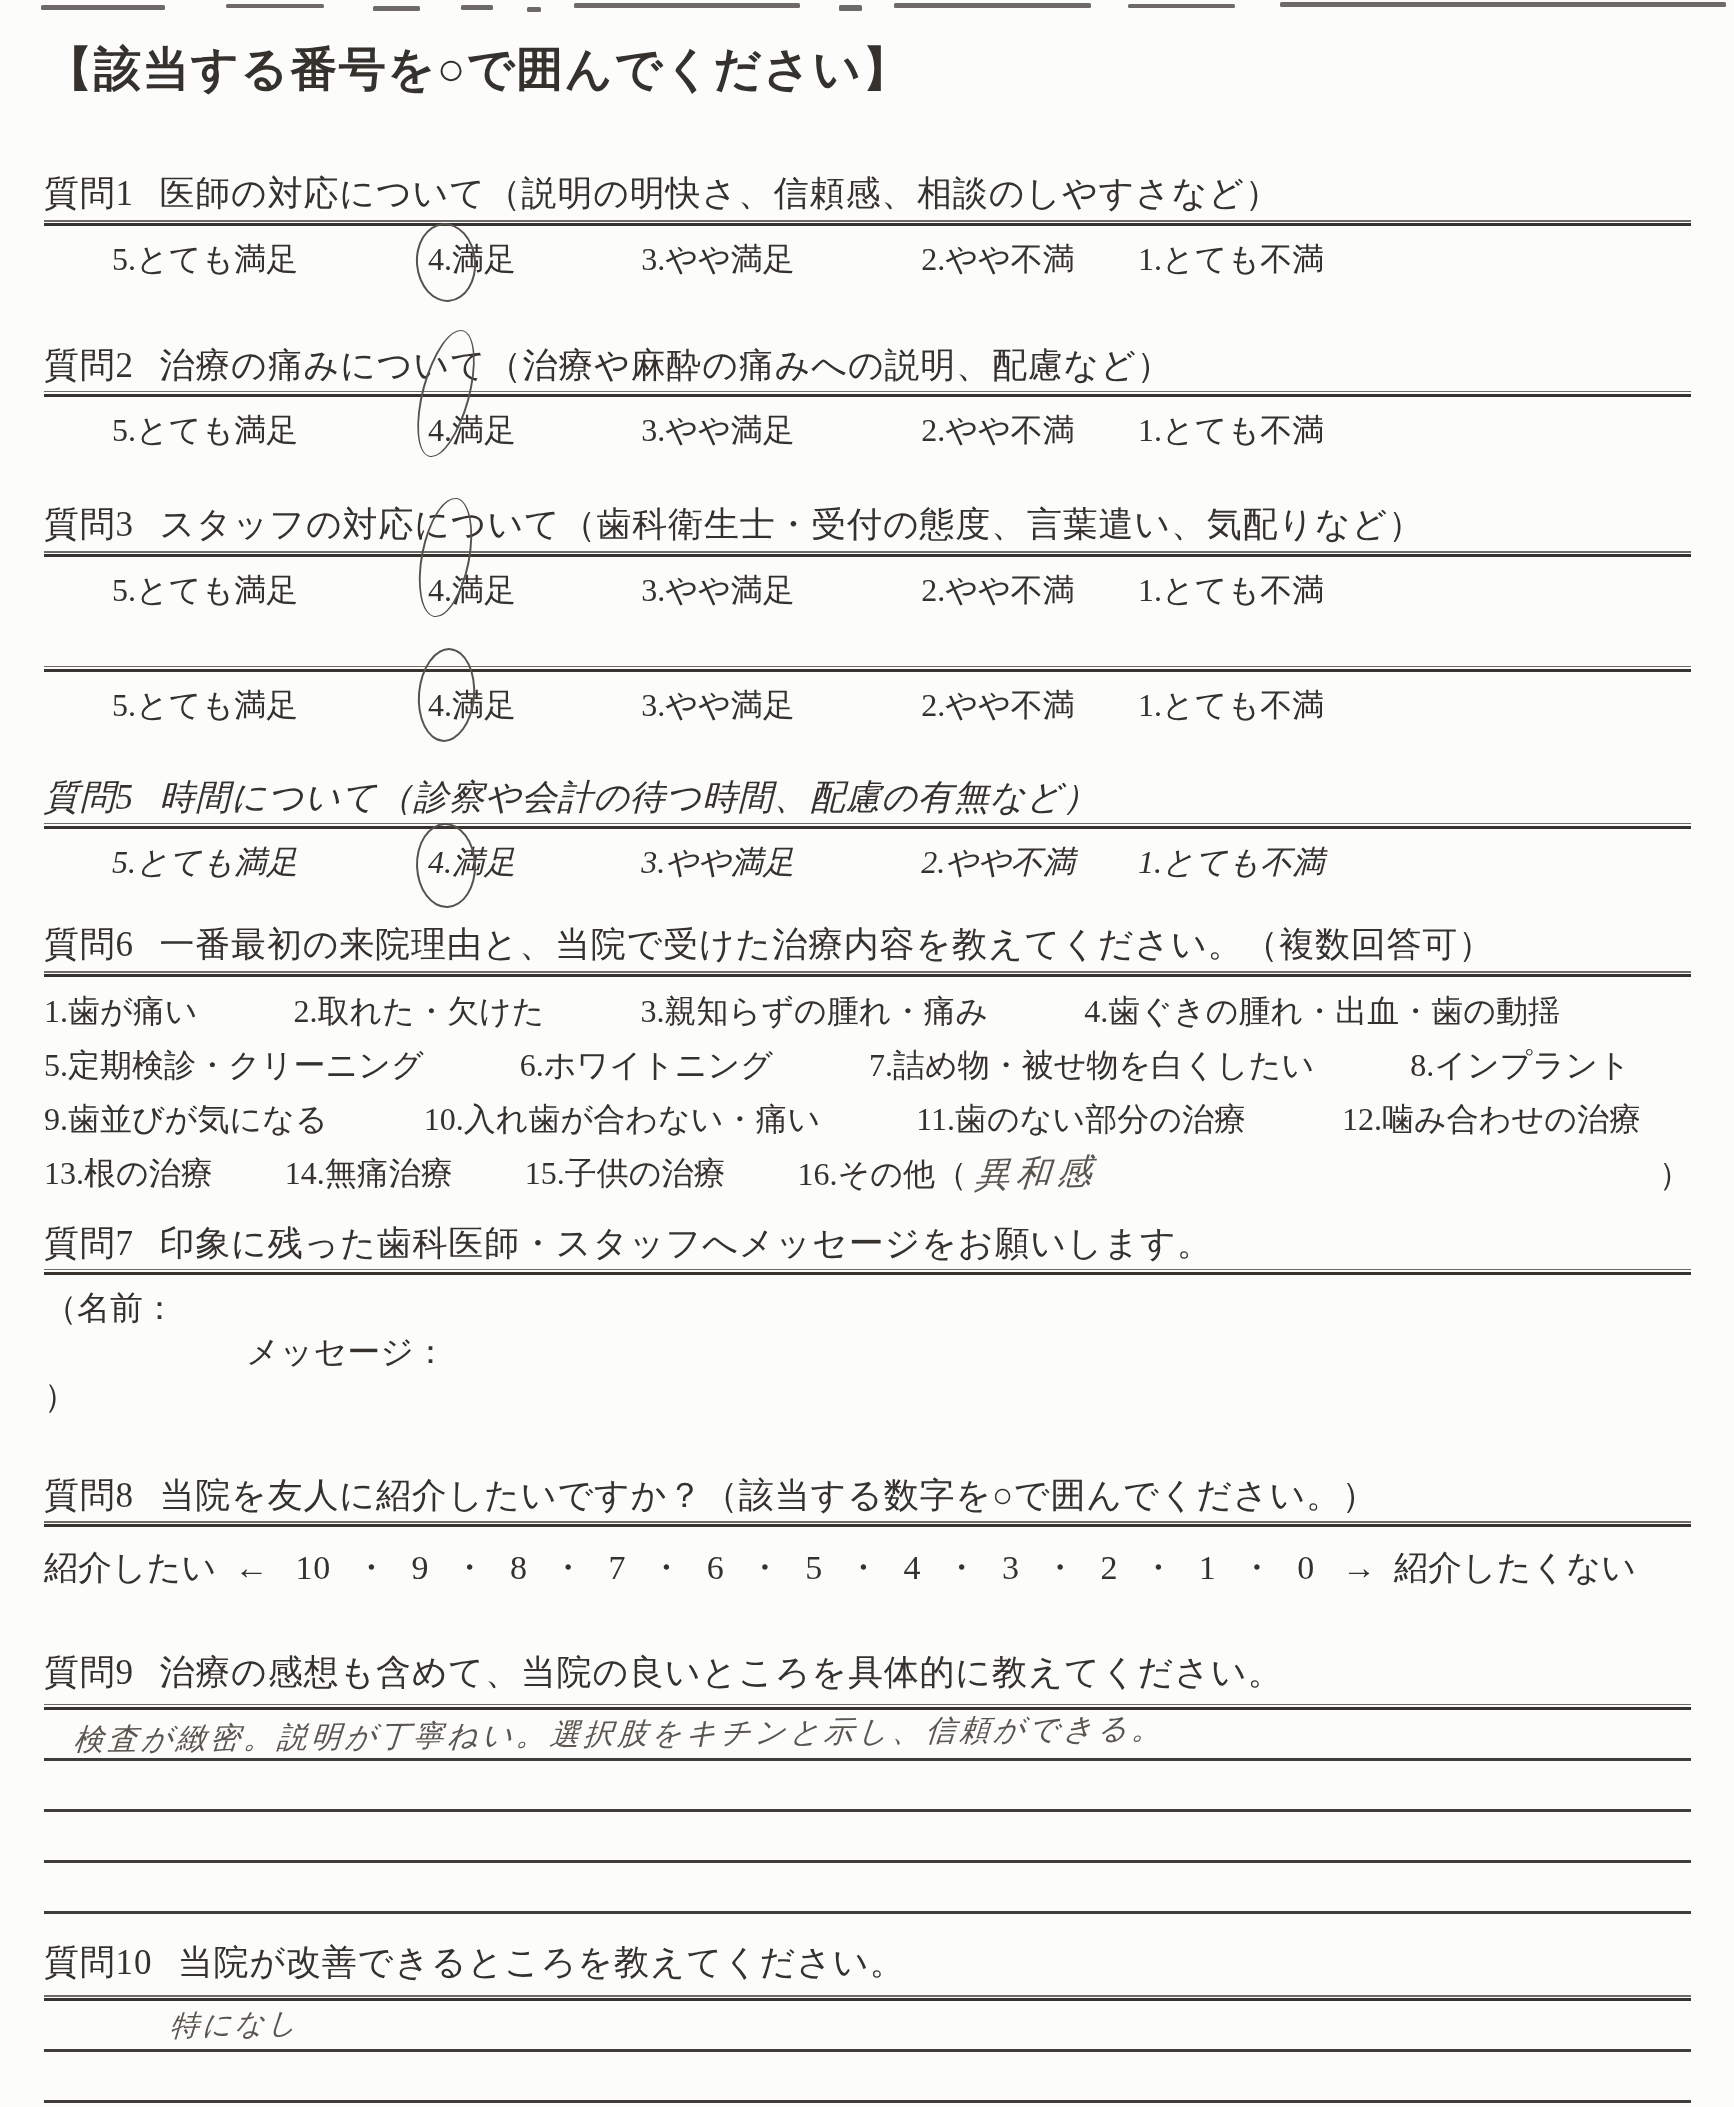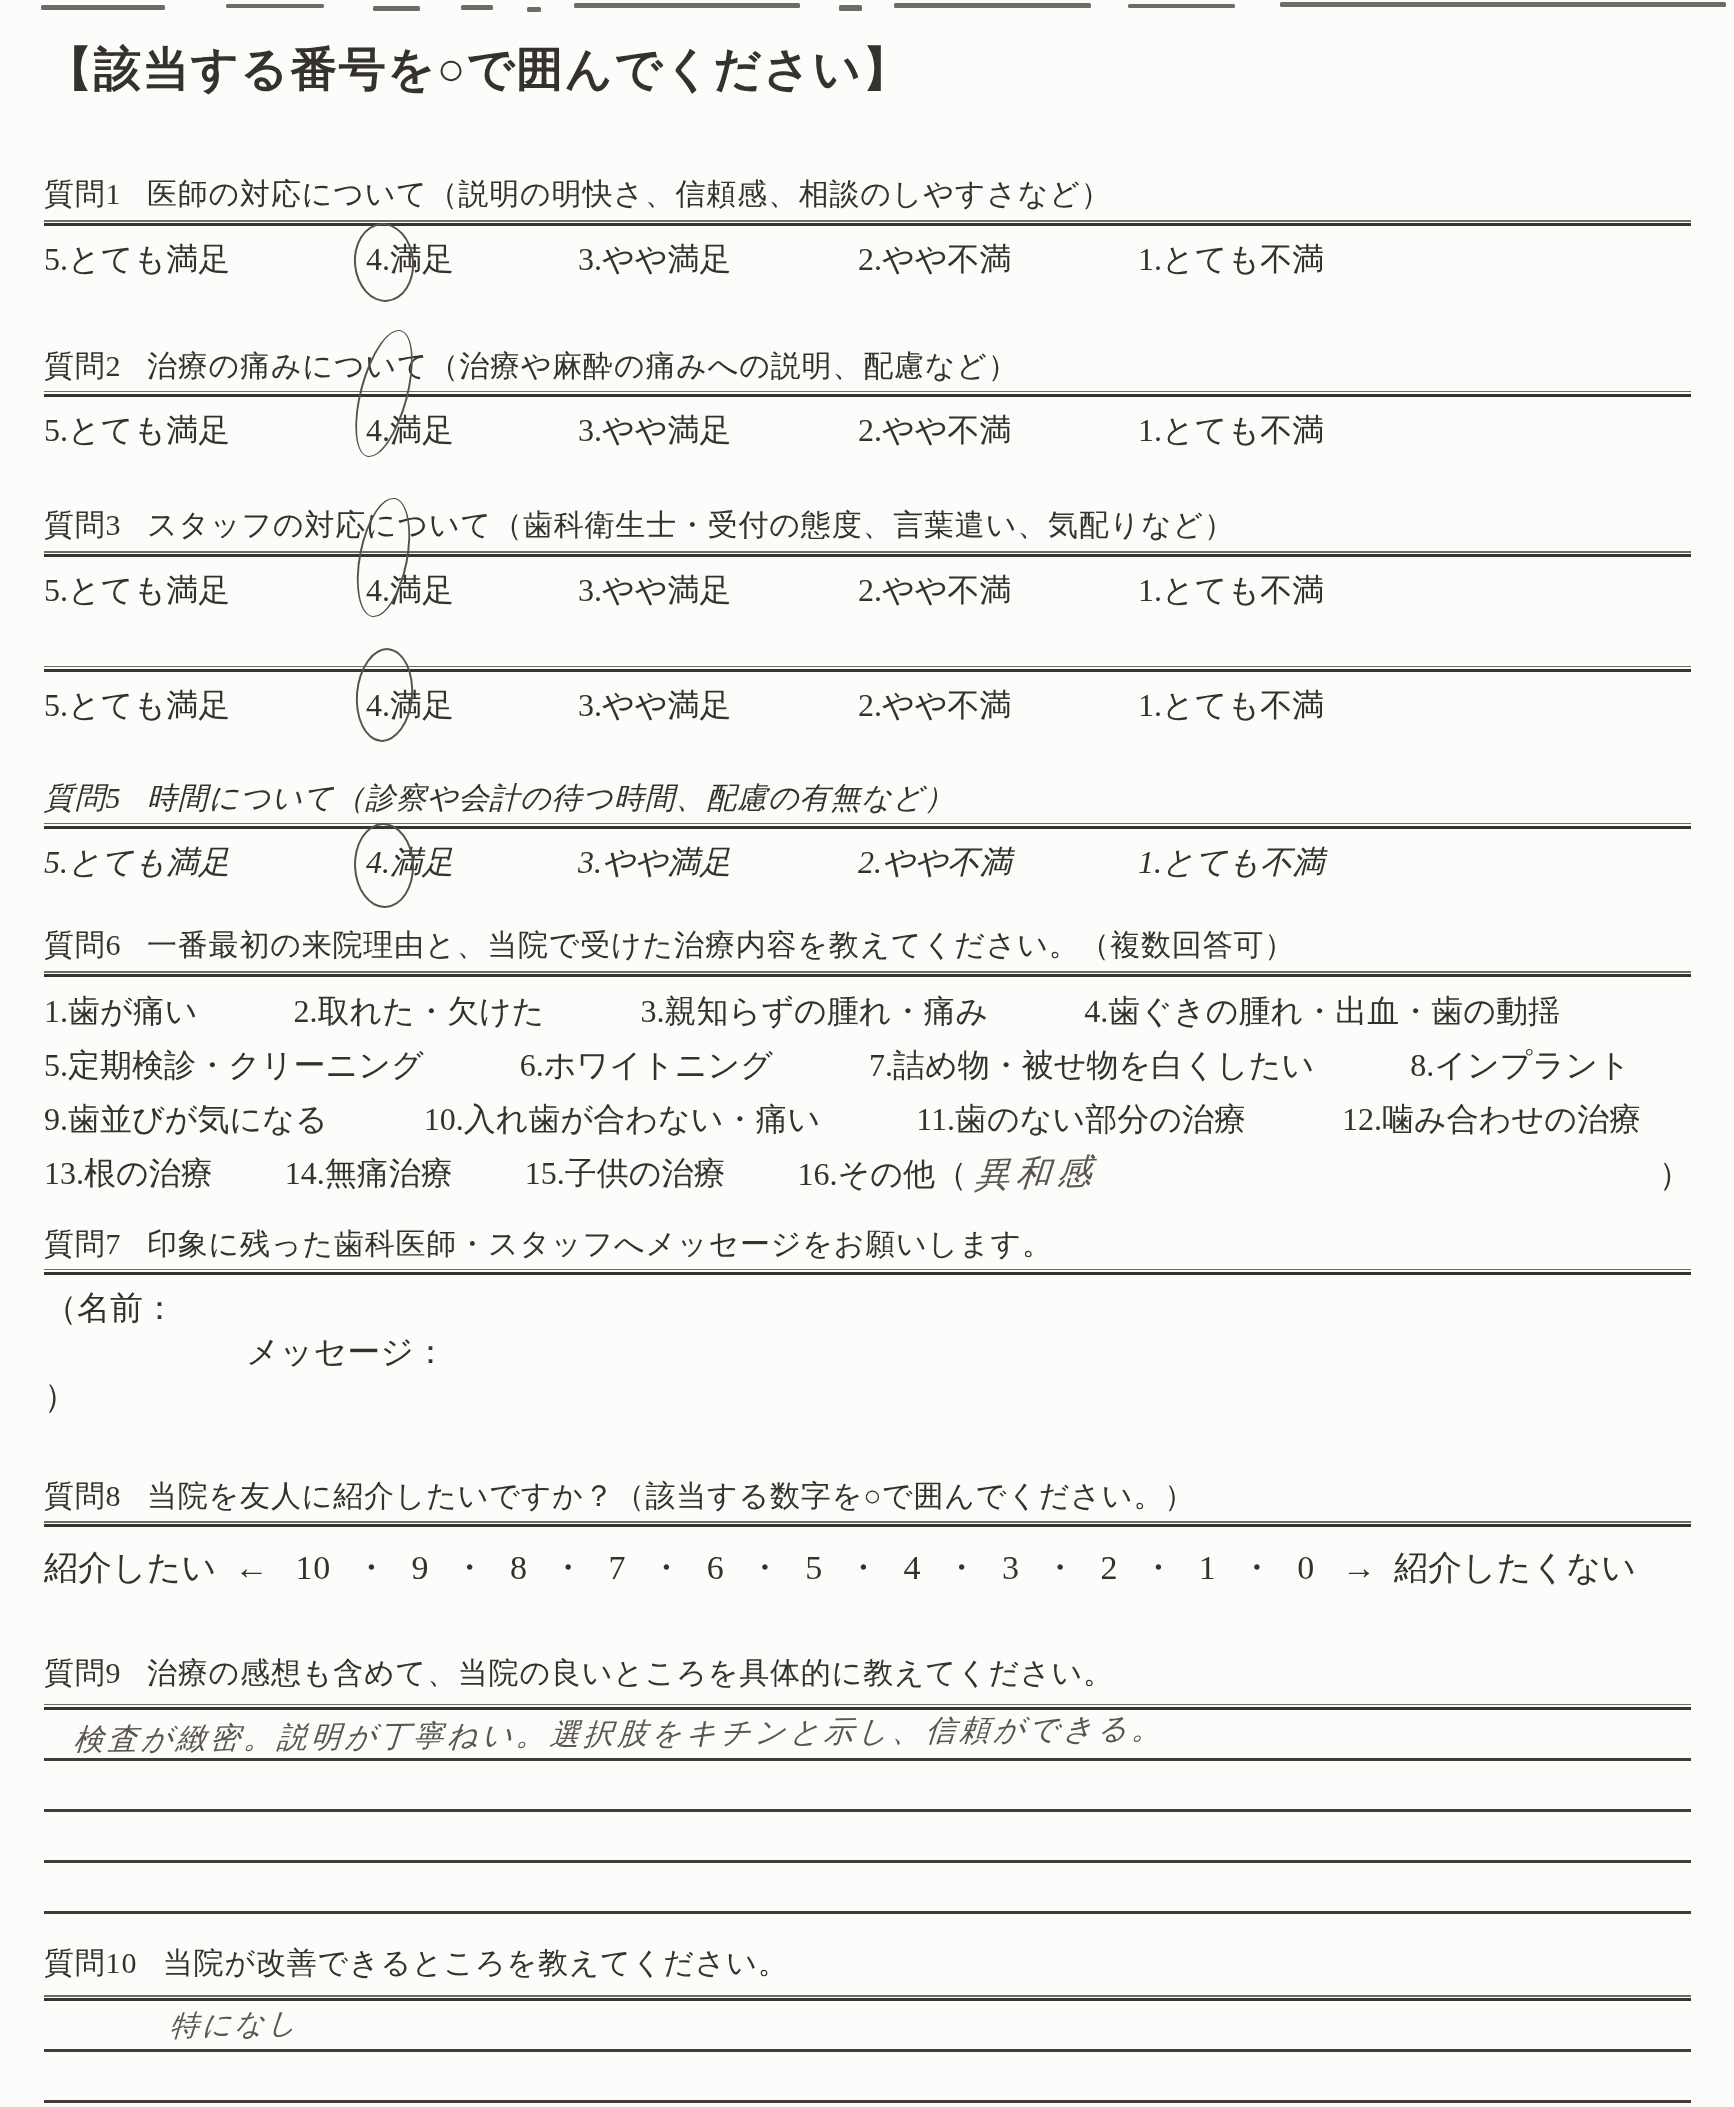--- a/index.html
+++ b/index.html
@@ -9,28 +9,28 @@
     font-family:"Liberation Serif","DejaVu Serif",serif;
     color:#35322e;
   }
   .page{padding:0 44px;position:relative;}
   
   .artifact{position:absolute;background:#45423e;opacity:.78;border-radius:1.5px;filter:blur(0.5px);}
   
   .title{font-size:47px;font-weight:700;margin:39px 0 0 1.5px;letter-spacing:1.5px;line-height:60px;}
   
   .qblock{position:relative;}
-  .qtitle{font-size:30px;font-weight:500;margin:0;line-height:42px;white-space:nowrap;letter-spacing:0.8px;}
+  .qtitle{font-size:35px;font-weight:500;margin:0;line-height:42px;white-space:nowrap;letter-spacing:0.8px;}
   .qid{margin-right:25.6px;}
   .hrule{height:6px;margin-top:4.5px;
     background:linear-gradient(to bottom,#6e6a65 0,#6e6a65 1.5px,transparent 1.5px,transparent 3px,#37342f 3px,#37342f 6px);}
   .rule{height:3px;background:#403d39;}
   
   .options{display:flex;font-size:32px;padding-top:12px;line-height:42px;}
-  .opt{white-space:nowrap;}
+  .opt{white-space:nowrap;text-align:center;}
   .o1{width:322px;} .o2{width:212px;} .o3{width:280px;} .o4{width:280px;}
   .circled{position:relative;display:inline-block;}
   .circle{position:absolute;border:2.3px solid #56524c;border-radius:50%;pointer-events:none;}
   .c1{width:56px;height:75px;left:-12px;top:-15px;transform:rotate(-5deg);}
   .c2{width:44px;height:129px;left:-6px;top:-81px;transform:rotate(15deg);border-width:1.5px 2.3px;}
   .c3{width:45px;height:119px;left:-7.5px;top:-72px;transform:rotate(11deg);border-width:1.5px 2.3px;}
   .c4{width:53px;height:90px;left:-10.5px;top:-36px;transform:rotate(5deg);}
   .c5{width:56px;height:81px;left:-12px;top:-18px;transform:rotate(-2deg);}
   .m-q1{margin-top:74px;} .m-q2{margin-top:65px;} .m-q3{margin-top:53px;}
   .m-q4{margin-top:55px;} .m-q5{margin-top:51px;font-style:italic;} .m-q6{margin-top:41px;}

